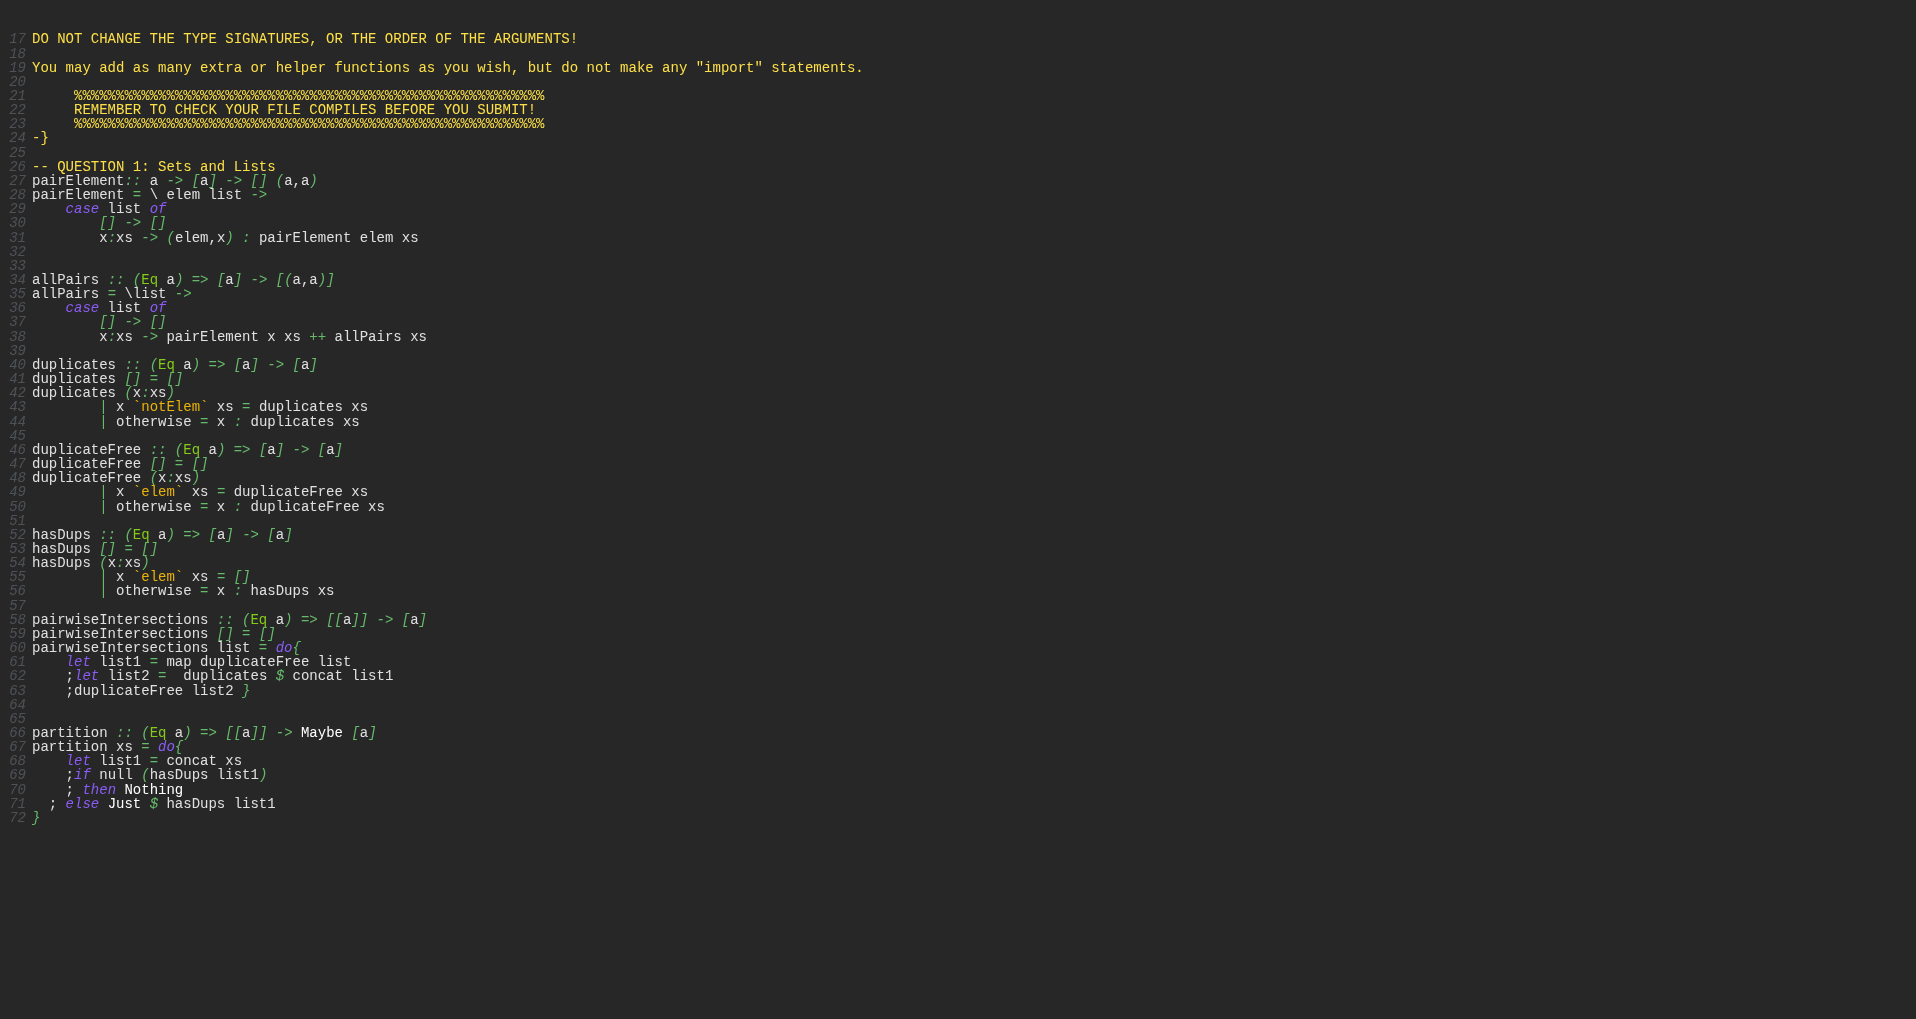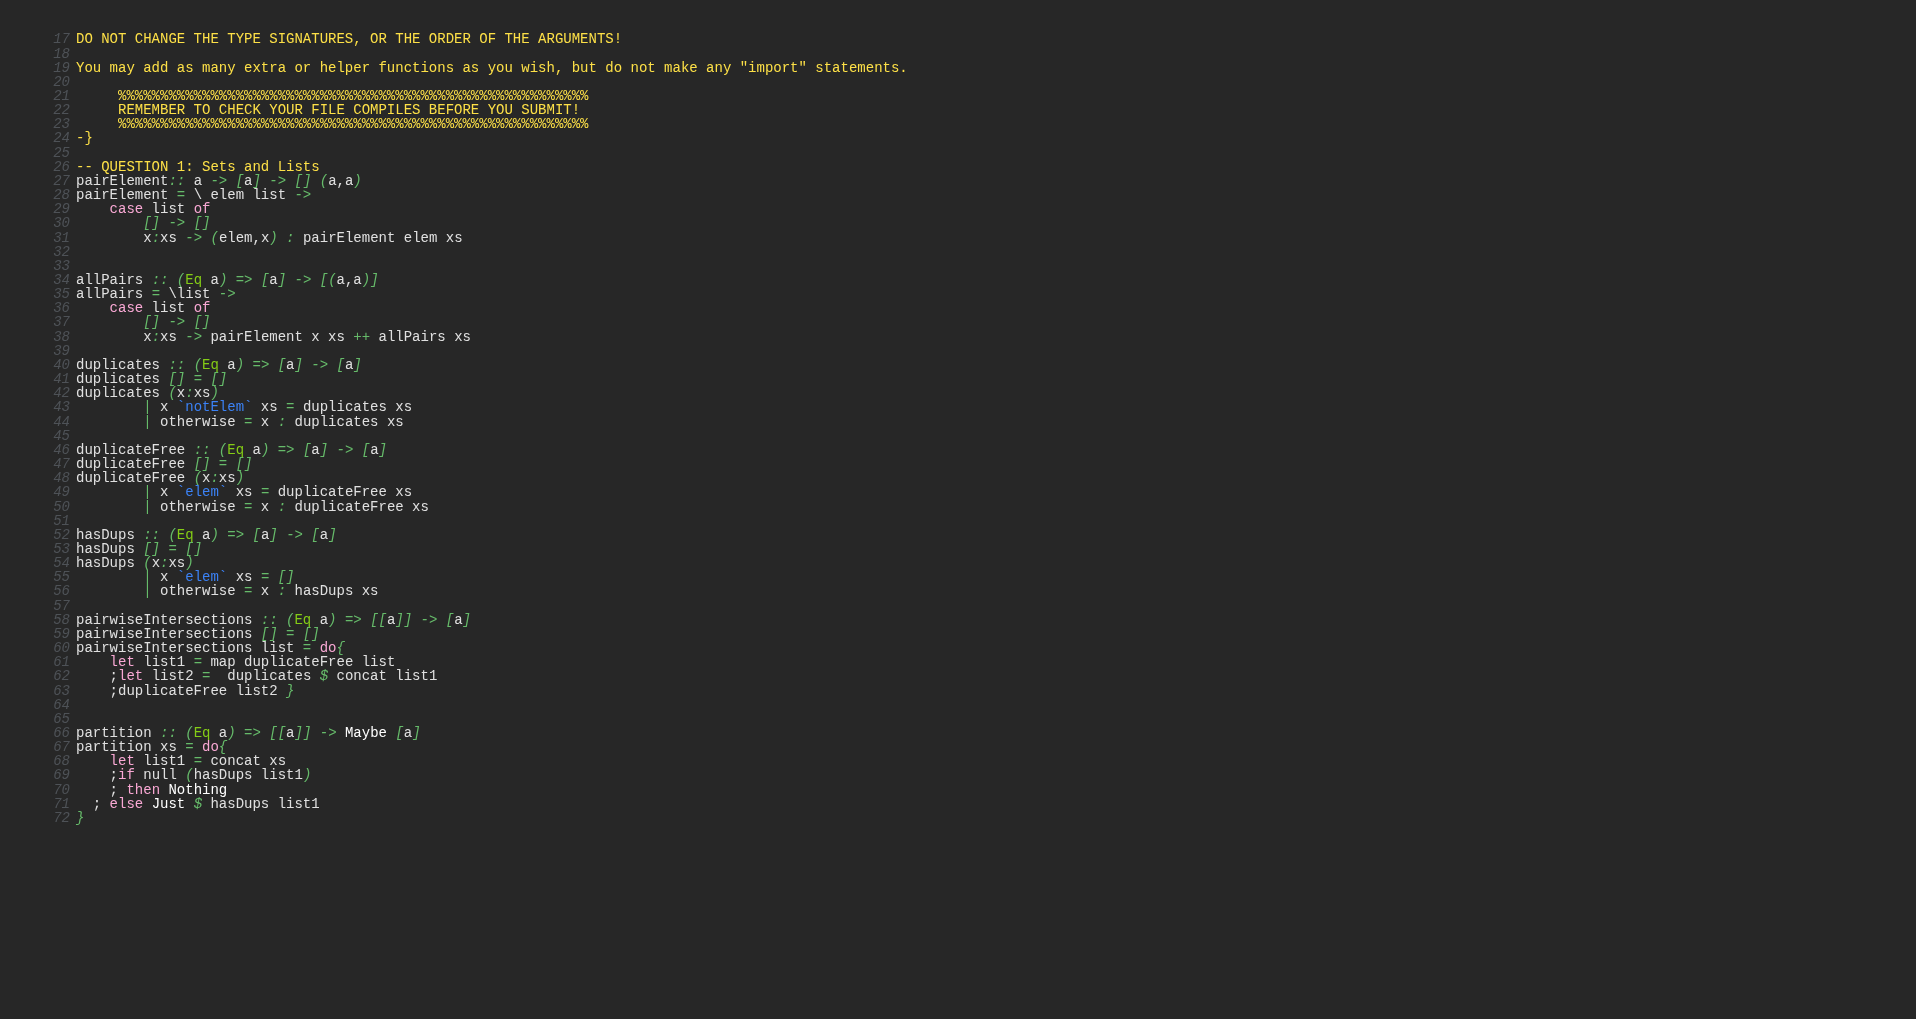--- a/index.html
+++ b/index.html
@@ -8,21 +8,20 @@
     font-family: Consolas, 'Courier New', monospace;
     font-size: 14px;
     line-height: 1.012em;
     color: #bbbbbb;
     overflow-x: hidden;
   }
   .editor {
     padding-top: 4px;
     white-space: pre;
     tab-size: 4;
-    margin-left: 44px;
   }
   .line {
     display: flex;
     height: 14.17px;
     align-items: center;
   }
   .gutter {
     flex: 0 0 26px;
     text-align: right;
     color: #4e5257;
@@ -30,22 +29,22 @@
     padding-right: 3px;
     user-select: none;
   }
   .code {
     padding-left: 3px;
   }
   
   .t-comment   { color: #fde047; }
   .t-fn        { color: #e0e0e0; font-family: Liberation Mono, monospace; }
   .t-plain     { color: #e0e0e0; }
-  .t-type      { color: #3b82f6; }
-  .t-kw        { color: #f9a8d4; }
+  .t-type      { color: #eab308; }
+  .t-kw        { color: #8b5cf6; font-style: italic; }
   .t-op        { color: #66bb6a; font-style: italic; }
   .t-class     { color: #84cc16; }
   .t-ctor      { color: #ffffff; }
   .t-br        { color: #66bb6a; font-style: italic; }
 </style>
 </head>
 <body>
 
 <div class="editor" id="editor">
   

